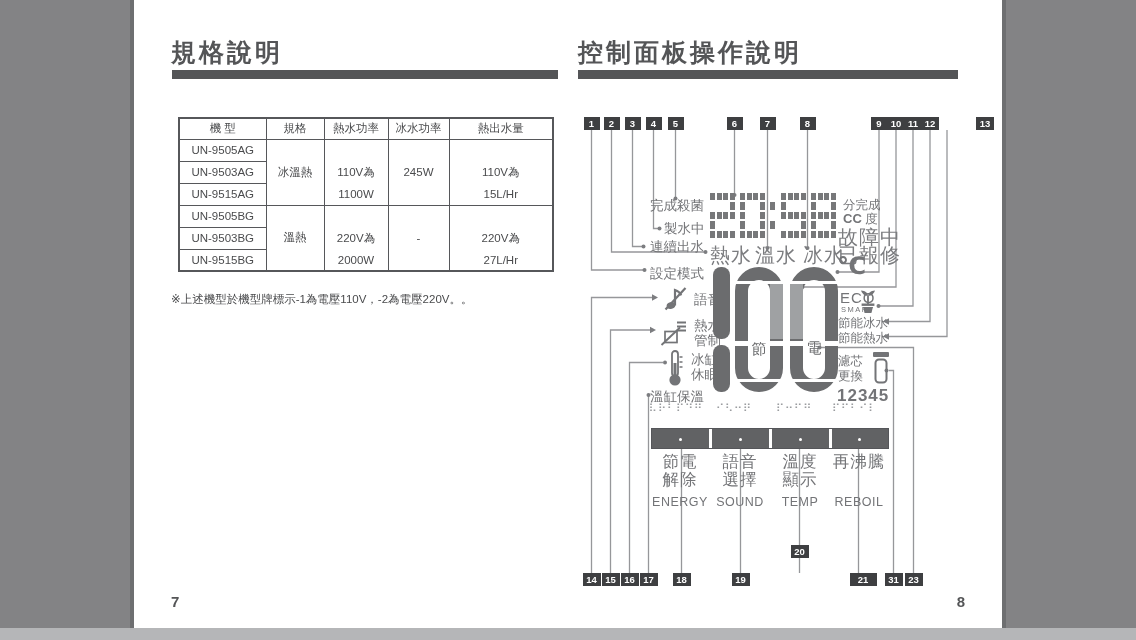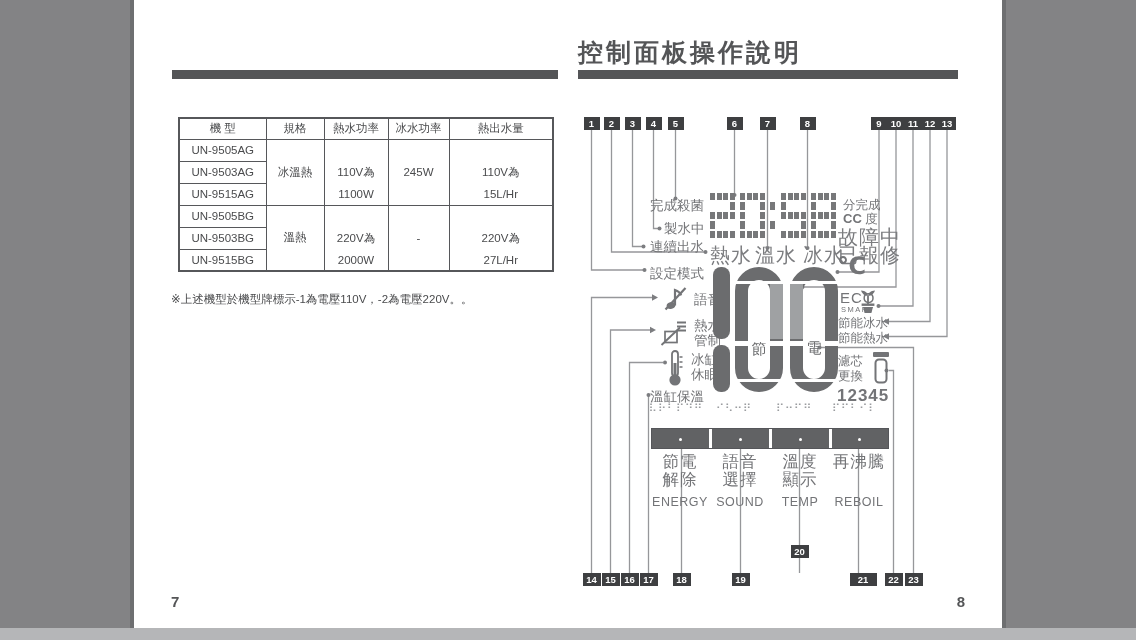--- a/index.html
+++ b/index.html
@@ -38,20 +38,21 @@
   .bardot{position:absolute;width:3px;height:3px;border-radius:50%;background:#fff;top:9px}
   .bargap{position:absolute;width:3px;height:19px;background:#fff;top:0}
   .bottom-strip{position:absolute;left:0;bottom:0;width:1136px;height:12px;background:#b5b6b8}
 </style>
 </head>
 <body>
 
 <div class="stage">
   <div class="page"></div>
 
+  <div class="sec-title" style="left:171px;top:36px">規格說明</div>
   <div class="sec-bar" style="left:172px;top:70px;width:386px"></div>
 
   <table class="spec-table" style="left:178px;top:117px">
     <colgroup>
         <col style="width:87px">
         <col style="width:58px">
         <col style="width:64px">
         <col style="width:61px">
         <col style="width:104px">
       </colgroup>
@@ -170,31 +171,31 @@
   <div class="co" style="left:624.5px;top:117px;width:16px">3</div>
   <div class="co" style="left:645.5px;top:117px;width:16px">4</div>
   <div class="co" style="left:667.5px;top:117px;width:16px">5</div>
   <div class="co" style="left:726.5px;top:117px;width:16px">6</div>
   <div class="co" style="left:759.5px;top:117px;width:16px">7</div>
   <div class="co" style="left:799.5px;top:117px;width:16px">8</div>
   <div class="co" style="left:871px;top:117px;width:16px">9</div>
   <div class="co" style="left:887px;top:117px;width:18px">10</div>
   <div class="co" style="left:904px;top:117px;width:18px">11</div>
   <div class="co" style="left:921px;top:117px;width:18px">12</div>
-  <div class="co" style="left:938px;top:117px;width:18px">13</div>
+  <div class="co" style="left:976px;top:117px;width:18px">13</div>
 
   <div class="co" style="left:582.5px;top:573px;width:18px">14</div>
   <div class="co" style="left:601.5px;top:573px;width:18px">15</div>
   <div class="co" style="left:620.5px;top:573px;width:18px">16</div>
   <div class="co" style="left:639.5px;top:573px;width:18px">17</div>
   <div class="co" style="left:672.5px;top:573px;width:18px">18</div>
   <div class="co" style="left:731.5px;top:573px;width:18px">19</div>
   <div class="co" style="left:790.5px;top:545px;width:18px">20</div>
   <div class="co" style="left:849.5px;top:573px;width:27px">21</div>
-  <div class="co" style="left:884.5px;top:573px;width:18px">22</div>
+  <div class="co" style="left:884.5px;top:573px;width:18px">31</div>
   <div class="co" style="left:904.5px;top:573px;width:18px">23</div>
 
   <div class="lcd lbl13" style="left:650px;top:197px">完成殺菌</div>
   <div class="lcd lbl13" style="left:664px;top:220px">製水中</div>
   <div class="lcd lbl13" style="left:650px;top:238px">連續出水</div>
   <div class="lcd lbl13" style="left:650px;top:265px">設定模式</div>
   <div class="lcd lbl13" style="left:694px;top:291px">語音</div>
   <div class="lcd lbl13" style="left:694px;top:318px;line-height:15px">
     <div>熱水</div>
     <div>管制</div>

